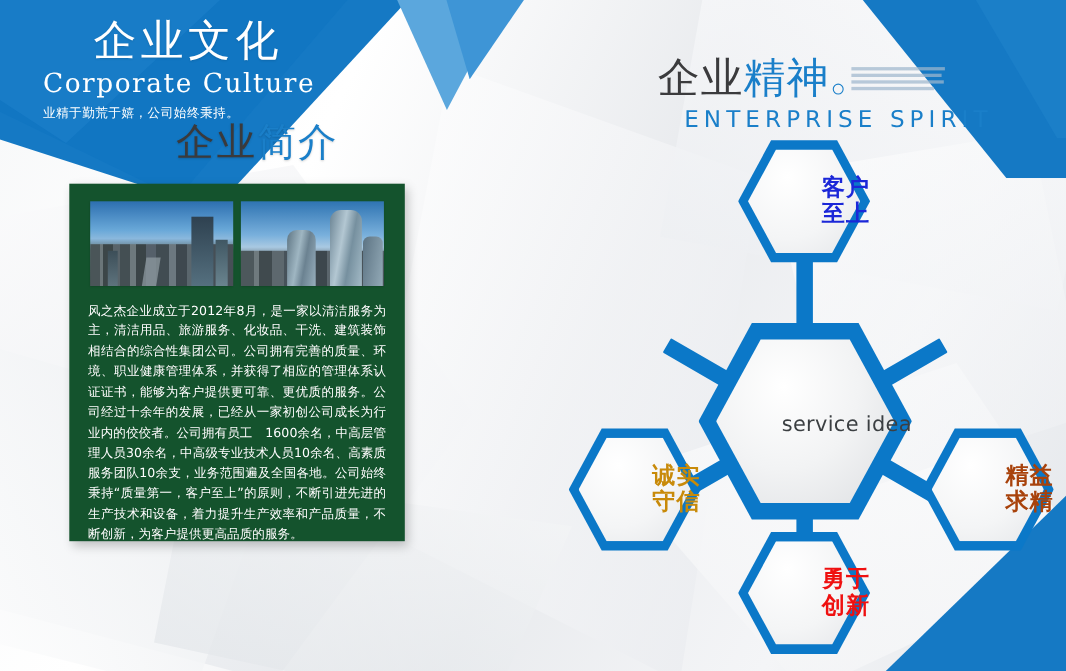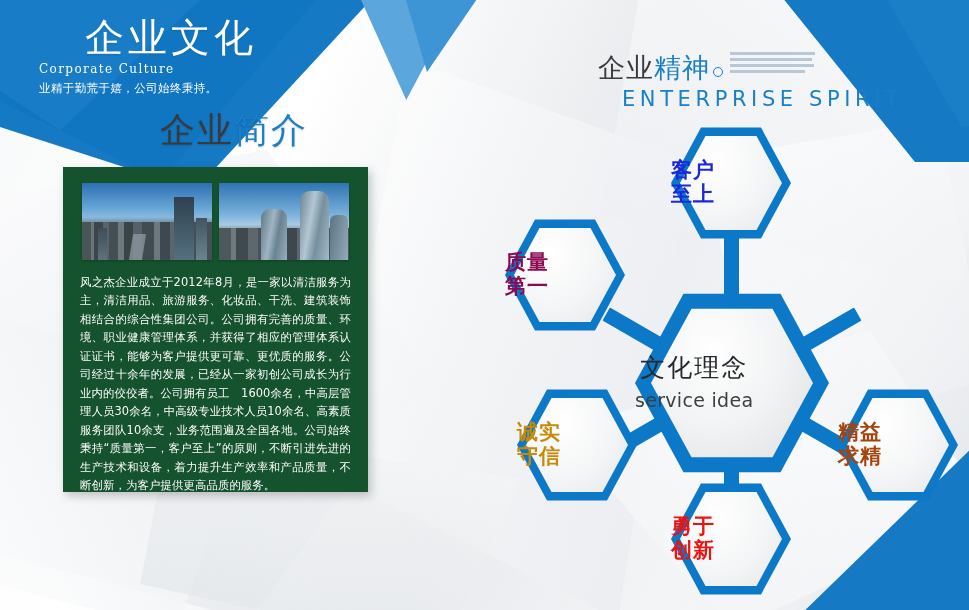--- a/index.html
+++ b/index.html
@@ -88,21 +88,21 @@
   
   .cc-block { position:absolute; left:36px; top:16px; width:270px; color:#ffffff; z-index:9; }
   .cc-cn {
     font-family:"DejaVu Sans","Liberation Sans",sans-serif;
     font-size:39px; letter-spacing:4px; line-height:1.15; font-weight:400;
     text-shadow:0 1px 2px rgba(0,0,0,.12);
     text-align:center;
   }
   .cc-en {
     font-family:"DejaVu Serif","Liberation Serif",serif;
-    font-size:12px; letter-spacing:1.4px; margin-top:1px; padding-left:3px;
+    font-size:24px; letter-spacing:1.4px; margin-top:1px; padding-left:3px;
   }
   .cc-sub { font-size:11.5px; letter-spacing:.4px; margin-top:5px; padding-left:3px; }
 
   
   .intro-title { position:absolute; left:160px; top:113px; z-index:10;
                  font-size:35px; letter-spacing:2px; line-height:1;
                  text-shadow:0 1px 2px rgba(0,0,0,.18); white-space:nowrap; }
   .intro-title .dark { color:#3a3a3c; }
   .intro-title .blue { color:#1a7fc9; }
 
@@ -153,40 +153,40 @@
   .card-text {
     padding:13px 17px 0 17px; color:#ffffff;
     font-size:11.4px; line-height:1.62; text-align:justify;
     letter-spacing:.1px;
     text-shadow:0 0 1px rgba(0,0,0,.12);
   }
 
   
   .es-block { position:absolute; left:598px; top:52px; z-index:10; }
   .es-row { display:flex; align-items:flex-end; }
-  .es-cn { font-size:27px; letter-spacing:1px; line-height:1; }
+  .es-cn { font-size:38px; letter-spacing:1px; line-height:1; }
   .es-cn .g { color:#3b3b3d; }
   .es-cn .b { color:#1a7fc9; }
   .es-mark { width:10px; height:10px; border:1.6px solid #1a7fc9; border-radius:50%;
              margin:0 0 4px 3px; }
   .es-lorem { margin-left:7px; margin-bottom:5px; width:85px; }
   .es-lorem div { height:3px; background:#9fb7cd; margin-bottom:3px; opacity:.72; }
   .es-lorem div:nth-child(1){width:100%;}
   .es-lorem div:nth-child(2){width:96%;}
   .es-lorem div:nth-child(3){width:99%;}
   .es-lorem div:nth-child(4){width:88%;}
   .es-en { color:#1a7fc9; font-size:21px; letter-spacing:4.6px;
            margin-top:6px; margin-left:24px; font-weight:500; }
 
   
   .hexwrap { position:absolute; left:495px; top:118px; width:474px; height:492px; z-index:8; }
 
   .spoke { position:absolute; background:#0b78c8; border-radius:1px; }
 
-  .hex { position:absolute; display:flex; align-items:center; justify-content:flex-start; }
+  .hex { position:absolute; display:flex; align-items:center; justify-content:flex-end; }
   .hex .ring {
     position:absolute; inset:0;
     background:#0b78c8;
     clip-path:polygon(25% 3%, 75% 3%, 100% 50%, 75% 97%, 25% 97%, 0 50%);
     filter:drop-shadow(1px 2px 3px rgba(0,0,0,.22));
   }
   .hex .inner {
     position:absolute; inset:9px;
     background:radial-gradient(ellipse at 35% 28%, #ffffff 0%, #f4f5f6 55%, #e3e5e8 100%);
     clip-path:polygon(25% 3%, 75% 3%, 100% 50%, 75% 97%, 25% 97%, 0 50%);
@@ -286,21 +286,20 @@
     <div class="spoke sp-ne"></div>
     <div class="spoke sp-se"></div>
     <div class="spoke sp-s"></div>
     <div class="spoke sp-sw"></div>
     <div class="spoke sp-nw"></div>
 
     <div class="hex hex-center">
       <div class="ring"></div>
       <div class="inner"></div>
       <div class="lbl">
-        <div class="c-cn">文化理念</div>
         <div class="c-en">service idea</div>
       </div>
     </div>
 
     <div class="hex hex-n">
       <div class="ring"></div>
       <div class="inner"></div>
       <div class="lbl" id="lbl-n" style="color: rgb(27, 39, 216);">
         <div>客户</div>
         <div>至上</div>
@@ -328,23 +327,15 @@
 
     <div class="hex hex-sw">
       <div class="ring"></div>
       <div class="inner"></div>
       <div class="lbl" id="lbl-sw" style="color: rgb(200, 138, 9);">
         <div>诚实</div>
         <div>守信</div>
       </div>
     </div>
 
-    <div class="hex hex-nw">
-      <div class="ring"></div>
-      <div class="inner"></div>
-      <div class="lbl" id="lbl-nw" style="color: rgb(138, 11, 84);">
-        <div>质量</div>
-        <div>第一</div>
-      </div>
-    </div>
 
   </div>
 </div>
 
 </body></html>

